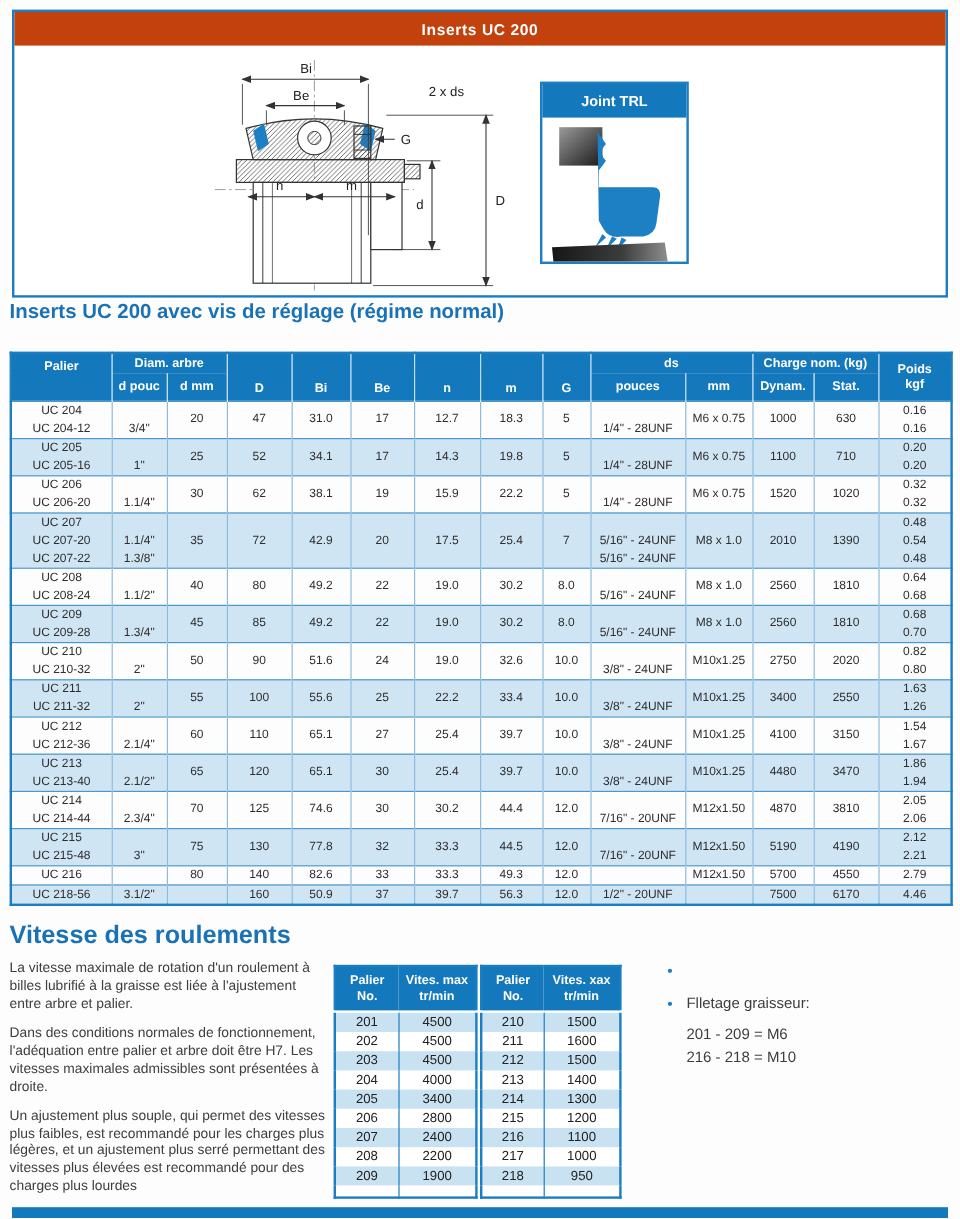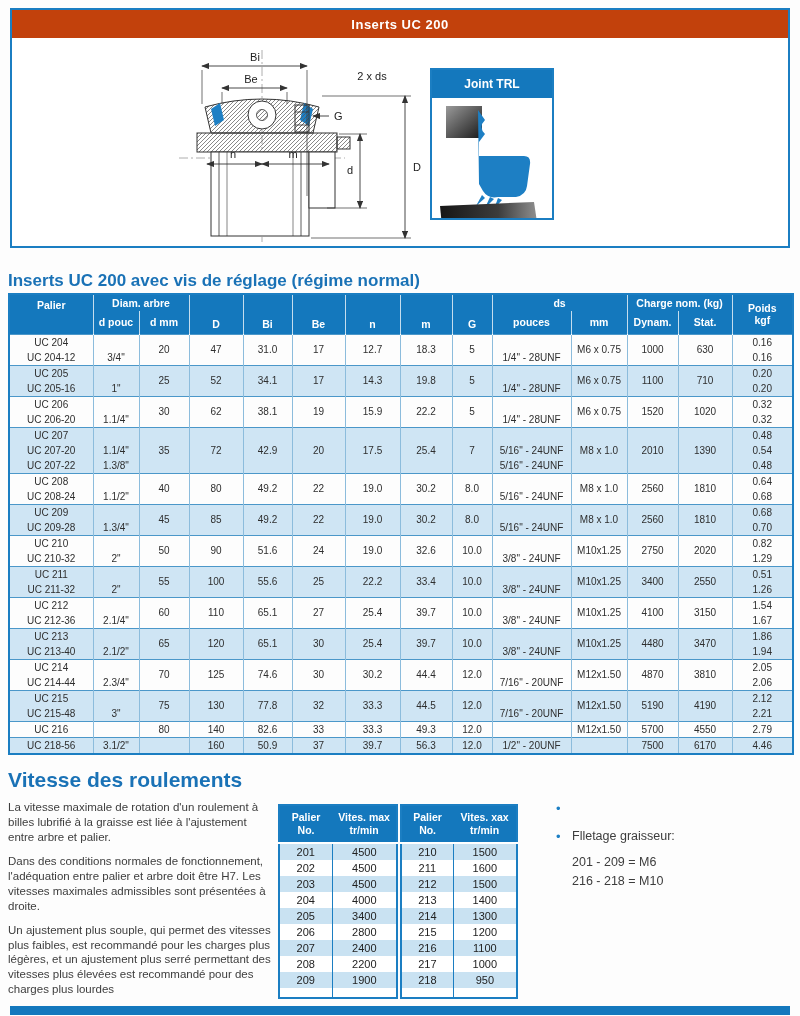--- a/index.html
+++ b/index.html
@@ -6,27 +6,27 @@
   html,body { background:#fff; }
   body { font-family:"Liberation Sans", sans-serif; color:#2e2e2e; }
   .page { position:relative; width:800px; height:1016px; background:#fdfdfd; overflow:hidden; }
 
   
   .top-box { position:absolute; left:10px; top:8px; width:780px; height:240px;
              border:2px solid #1b7ec2; background:#fff; }
   .top-box-title { height:28px; background:#c2410c; color:#fff; font-weight:bold;
                    font-size:13px; display:flex; align-items:center; justify-content:center; letter-spacing:.5px; }
   .diagram-svg { position:absolute; left:165px; top:36px; }
-  .joint-box { position:absolute; left:418px; top:58px; width:124px; height:152px;
+  .joint-box { position:absolute; left:438px; top:58px; width:124px; height:152px;
                border:2px solid #1b7ec2; background:#fff; }
   .joint-title { height:28px; background:#1478bd; color:#fff; font-weight:bold; font-size:12px;
                  display:flex; align-items:center; justify-content:center; }
 
   
-  .section-title { position:absolute; left:8px; top:271px; font-size:17px; font-weight:bold; color:#1a72b6; }
+  .section-title { position:absolute; left:8px; top:250px; font-size:17px; font-weight:bold; color:#1a72b6; }
 
   
   table.main { position:absolute; left:8px; top:293px; width:784px; border-collapse:collapse;
                table-layout:fixed; font-size:10px; }
   table.main { border:2px solid #1b7ec2; }
   table.main thead th { background:#1478bd; color:#fff; font-weight:bold; font-size:10.5px;
                         border-right:1px solid rgba(255,255,255,.75); text-align:center; }
   table.main thead tr.h1 { height:17px; }
   table.main thead tr.h2 { height:23px;margin-top:36px; }
   th.v-top { vertical-align:top; padding-top:4px; }
@@ -405,21 +405,21 @@
           <td class="">10.0</td>
           <td class="lines">
             <div class="ln"></div>
             <div class="ln">3/8" - 24UNF</div>
           </td>
           <td class="c-top">M10x1.25</td>
           <td class="">2750</td>
           <td class="">2020</td>
           <td class="lines">
             <div class="ln">0.82</div>
-            <div class="ln">1.29</div>
+            <div class="ln">0.80</div>
           </td>
         </tr>
         <tr class="alt">
           <td class="c-palier">
             <div class="ln">UC 211</div>
             <div class="ln">UC 211-32</div>
           </td>
           <td class="lines">
             <div class="ln"></div>
             <div class="ln">2"</div>
@@ -432,21 +432,21 @@
           <td class="">33.4</td>
           <td class="">10.0</td>
           <td class="lines">
             <div class="ln"></div>
             <div class="ln">3/8" - 24UNF</div>
           </td>
           <td class="c-top">M10x1.25</td>
           <td class="">3400</td>
           <td class="">2550</td>
           <td class="lines">
-            <div class="ln">0.51</div>
+            <div class="ln">1.63</div>
             <div class="ln">1.26</div>
           </td>
         </tr>
         <tr>
           <td class="c-palier">
             <div class="ln">UC 212</div>
             <div class="ln">UC 212-36</div>
           </td>
           <td class="lines">
             <div class="ln"></div>

